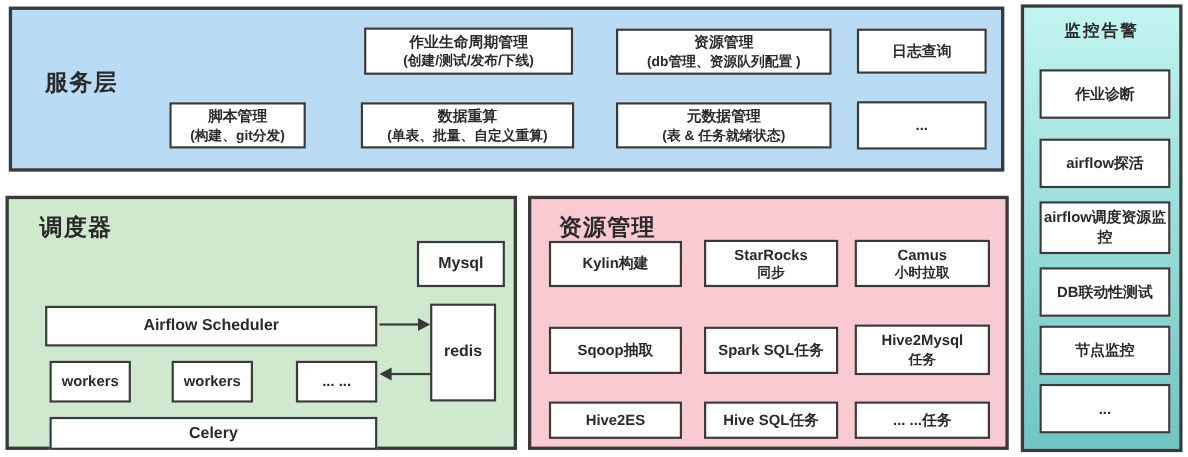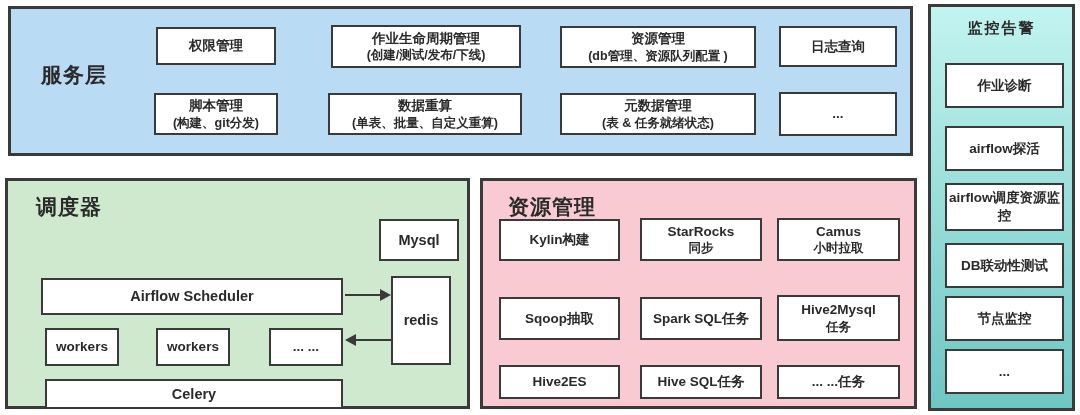--- a/index.html
+++ b/index.html
@@ -32,24 +32,20 @@
   .mon-box{left:14px;width:119px;height:45px;}
 </style>
 </head>
 <body>
 
 <div class="stage">
 
   <div class="panel" id="panel-service">
     <div class="panel-title" style="left:30px;top:52px;">服务层</div>
 
-    <div class="box" style="left:145px;top:18px;width:120px;height:38px;">
-      <div>权限管理</div>
-
-    </div>
     <div class="box" style="left:320px;top:16px;width:190px;height:43px;">
       <div>作业生命周期管理</div>
       <div class="sub">(创建/测试/发布/下线)</div>
     </div>
     <div class="box" style="left:549px;top:17px;width:196px;height:42px;">
       <div>资源管理</div>
       <div class="sub">(db管理、资源队列配置 )</div>
     </div>
     <div class="box" style="left:768px;top:17px;width:118px;height:41px;">
       <div>日志查询</div>

